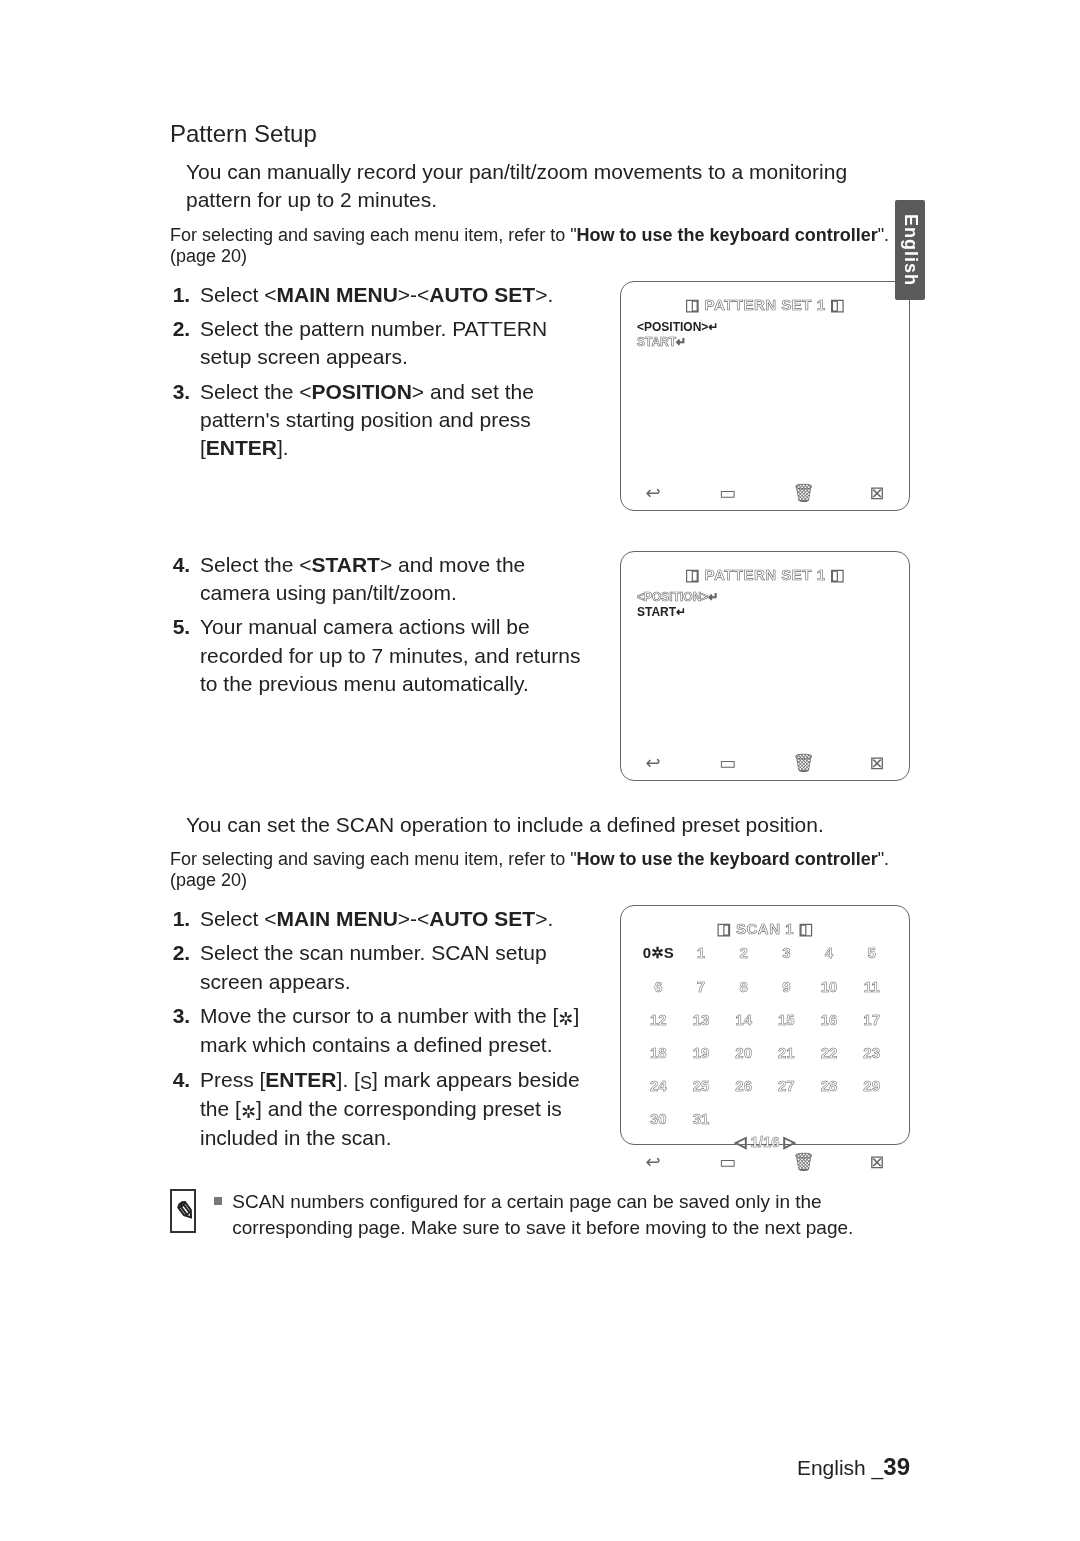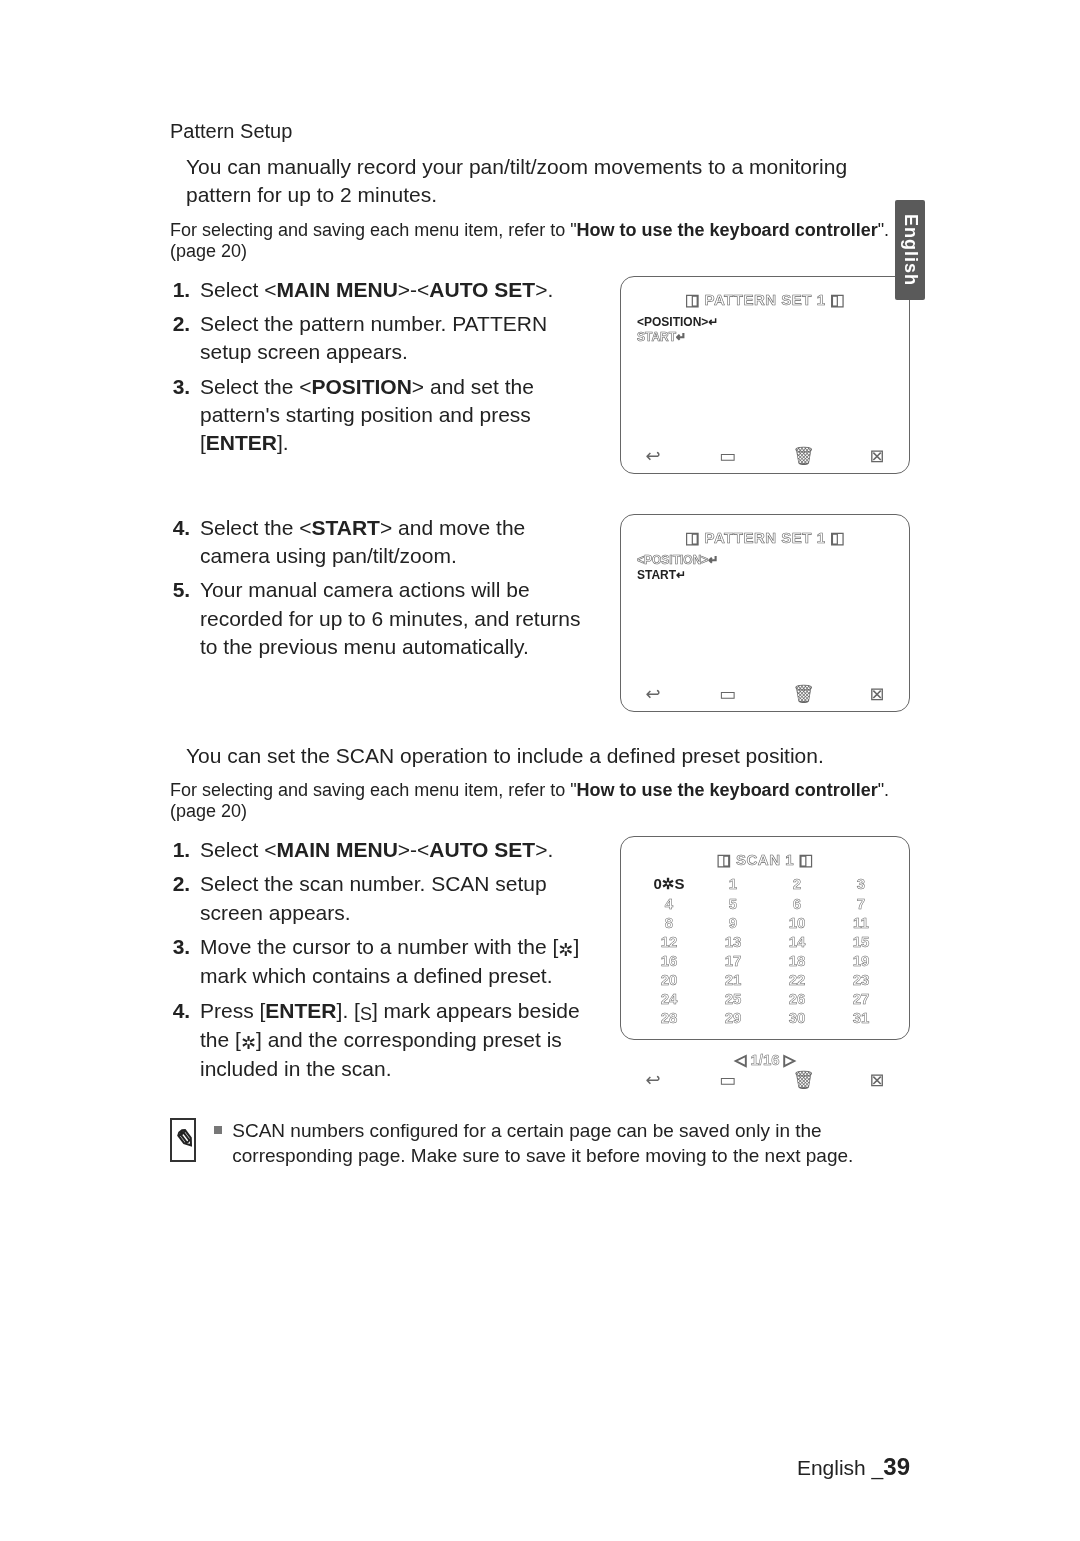--- a/index.html
+++ b/index.html
@@ -28,21 +28,21 @@
     font-size: 18px;
     writing-mode: vertical-rl;
     text-orientation: mixed;
     display: flex;
     align-items: center;
     justify-content: center;
     letter-spacing: 1px;
     border-radius: 2px;
   }
   h2 {
-    font-size: 20px;
+    font-size: 24px;
     font-weight: normal;
     margin: 0 0 10px 0;
   }
   .intro {
     font-size: 21px;
     line-height: 1.35;
     margin: 0 0 10px 16px;
   }
   .subnote {
     font-size: 18px;
@@ -87,21 +87,21 @@
     left: 0;
     top: 9px;
     width: 8px;
     height: 8px;
     background: #777;
   }
   
   .osd {
     border: 1.5px solid #666;
     border-radius: 14px;
-    height: 198px;
+    height: 230px;
     box-sizing: border-box;
     padding: 14px 16px 10px 16px;
     font-family: Arial, sans-serif;
     display: flex;
     flex-direction: column;
     justify-content: space-between;
     margin-bottom: 30px;
   }
   .osd .osd-title {
     text-align: center;
@@ -131,24 +131,24 @@
   .osd-icons .ic {
     width: 20px;
     height: 18px;
     color: #666;
     font-size: 18px;
     text-align: center;
   }
   
   .scan-grid {
     display: grid;
-    grid-template-columns: repeat(4, 1fr);
+    grid-template-columns: repeat(6, 1fr);
     font-size: 15px;
     text-align: center;
-    row-gap: 2px;
+    row-gap: 16px;
     margin-top: 2px;
   }
   .scan-grid span {
     -webkit-text-stroke: 0.5px #666;
     color: #fff;
     font-weight: bold;
     font-size: 15px;
   }
   .scan-grid .solidcell {
     -webkit-text-stroke: 0;
@@ -258,21 +258,21 @@
     </div>
   </div>
 
   <div class="twocol" style="margin-top:10px;">
     <div class="left">
       <ol start="4">
         <li>
           <span>Select the &lt;</span><span class="bold">START</span><span>&gt; and move the camera using pan/tilt/zoom.</span>
         </li>
         <li>
-          <span>Your manual camera actions will be recorded for up to 6 minutes, and returns to the previous menu automatically.</span>
+          <span>Your manual camera actions will be recorded for up to 7 minutes, and returns to the previous menu automatically.</span>
         </li>
       </ol>
     </div>
     <div class="right">
       <div class="osd">
         <div>
           <div class="osd-title outline">◧ PATTERN SET 1 ◨</div>
           <div class="osd-body">
             <div class="outline">&lt;POSITION&gt;↵</div>
             <div class="solid">START↵</div>
@@ -302,21 +302,21 @@
         <li>Select the scan number. SCAN setup screen appears.</li>
         <li>
           <span>Move the cursor to a number with the [</span><span class="glyph-box">✲</span><span>] mark which contains a defined preset.</span>
         </li>
         <li>
           <span>Press [</span><span class="bold">ENTER</span><span>]. [</span><span class="glyph-box">S</span><span>] mark appears beside the [</span><span class="glyph-box">✲</span><span>] and the corresponding preset is included in the scan.</span>
         </li>
       </ol>
     </div>
     <div class="right">
-      <div class="osd" style="height:204px;">
+      <div class="osd" style="height:240px;">
         <div>
           <div class="osd-title outline">◧ SCAN 1 ◨</div>
           <div class="scan-grid" id="scan-grid">
               <span class="solidcell">0✲S</span>
               <span>1</span>
               <span>2</span>
               <span>3</span>
               <span>4</span>
               <span>5</span>
               <span>6</span>

